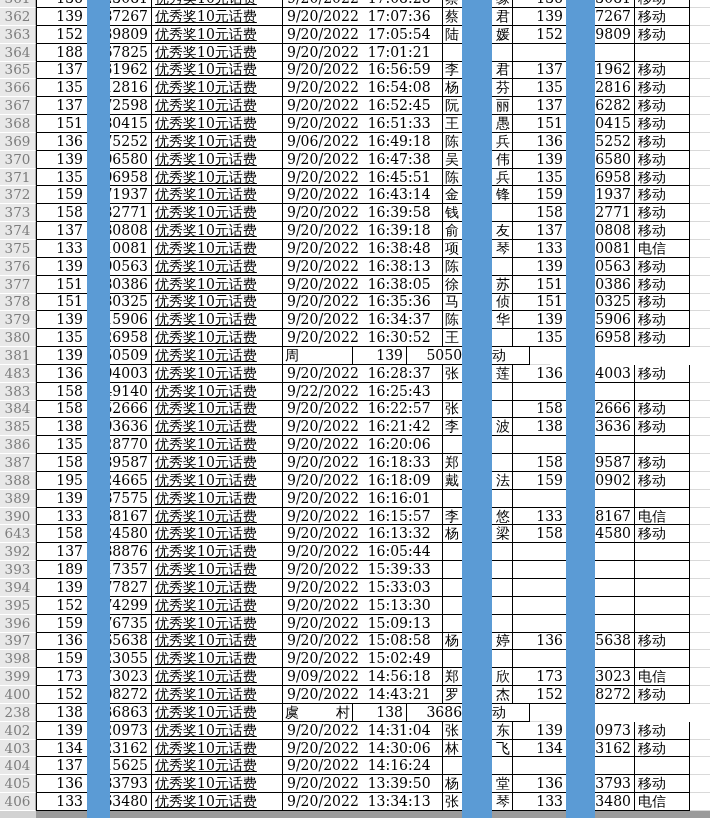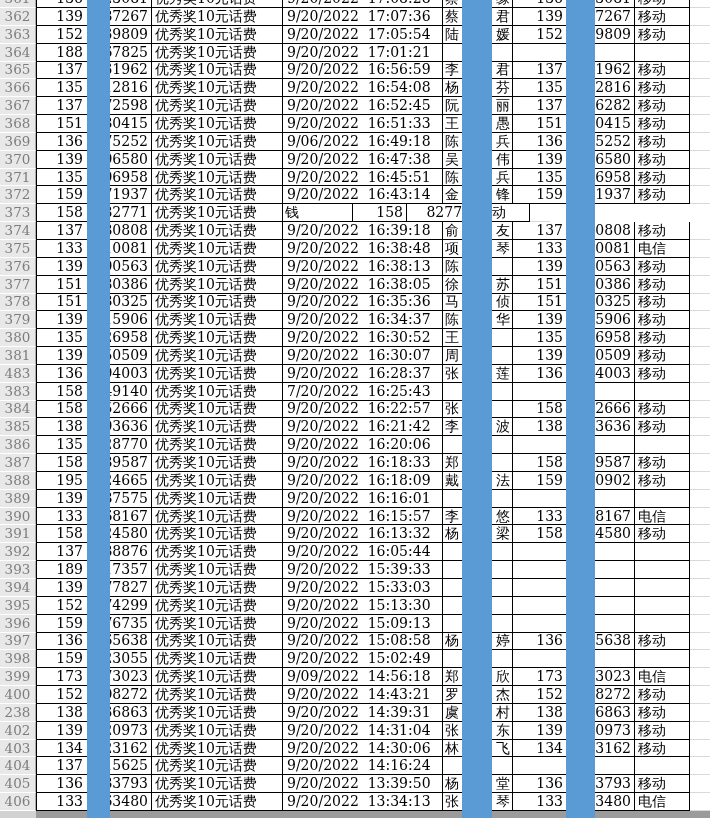--- a/index.html
+++ b/index.html
@@ -24,21 +24,21 @@
     color:#000;
     white-space:pre;
     overflow:hidden;
   }
   .rh{width:36px;background:#e8e8e8;color:#7d7d7d;
       border-right:1px solid #ababab;border-bottom:1px solid #ffffff;
       justify-content:center;font-size:13.5px;}
   .cb{width:52px;border-left:1px solid #000;justify-content:flex-end;padding-right:4px;}
   .cm{width:22px;}
   .cd{width:42px;justify-content:flex-end;padding-right:3px;}
-  .ce{width:131px;padding-left:3px;}
+  .ce{width:131px;padding-left:3px;text-decoration:underline;}
   .cf{width:160px;padding-left:4px;}
   .cg{width:70px;justify-content:space-between;padding:0 2px;}
   .ch{width:54px;justify-content:flex-end;padding-right:3px;}
   .ci{width:68px;justify-content:flex-end;padding-right:3px;}
   .cj{width:55px;padding-left:3px;}
   .ck{width:20px;border-right:none;border-bottom:1px solid #d9d9d9;}
   .bar{position:absolute;top:0;height:818px;z-index:5;}
   #bar1{left:87px;width:23px;}
   #bar2{left:462px;width:30px;}
   #bar3{left:566px;width:29px;}
@@ -242,20 +242,21 @@
     <div class="c ci">71937</div>
     <div class="c cj">移动</div>
     <div class="c ck"></div>
   </div>
       <div class="row">
     <div class="c rh">373</div>
     <div class="c cb">158</div>
     <div class="c cm"></div>
     <div class="c cd">82771</div>
     <div class="c ce">优秀奖10元话费</div>
+    <div class="c cf">9/20/2022  16:39:58</div>
     <div class="c cg">
       <span class="n1">钱</span>
       <span class="n2"></span>
     </div>
     <div class="c ch">158</div>
     <div class="c ci">82771</div>
     <div class="c cj">移动</div>
     <div class="c ck"></div>
   </div>
       <div class="row">
@@ -369,21 +370,20 @@
     <div class="c ci">26958</div>
     <div class="c cj">移动</div>
     <div class="c ck"></div>
   </div>
       <div class="row">
     <div class="c rh">381</div>
     <div class="c cb">139</div>
     <div class="c cm"></div>
     <div class="c cd">50509</div>
     <div class="c ce">优秀奖10元话费</div>
-    <div class="c cf">9/20/2022  16:30:07</div>
     <div class="c cg">
       <span class="n1">周</span>
       <span class="n2"></span>
     </div>
     <div class="c ch">139</div>
     <div class="c ci">50509</div>
     <div class="c cj">移动</div>
     <div class="c ck"></div>
   </div>
       <div class="row">
@@ -401,21 +401,21 @@
     <div class="c ci">94003</div>
     <div class="c cj">移动</div>
     <div class="c ck"></div>
   </div>
       <div class="row">
     <div class="c rh">383</div>
     <div class="c cb">158</div>
     <div class="c cm"></div>
     <div class="c cd">49140</div>
     <div class="c ce">优秀奖10元话费</div>
-    <div class="c cf">7/20/2022  16:25:43</div>
+    <div class="c cf">9/22/2022  16:25:43</div>
     <div class="c cg">
       <span class="n1"></span>
       <span class="n2"></span>
     </div>
     <div class="c ch"></div>
     <div class="c ci"></div>
     <div class="c cj"></div>
     <div class="c ck"></div>
   </div>
       <div class="row">
@@ -524,21 +524,21 @@
     <div class="c cg">
       <span class="n1">李</span>
       <span class="n2">悠</span>
     </div>
     <div class="c ch">133</div>
     <div class="c ci">68167</div>
     <div class="c cj">电信</div>
     <div class="c ck"></div>
   </div>
       <div class="row">
-    <div class="c rh">391</div>
+    <div class="c rh">643</div>
     <div class="c cb">158</div>
     <div class="c cm"></div>
     <div class="c cd">24580</div>
     <div class="c ce">优秀奖10元话费</div>
     <div class="c cf">9/20/2022  16:13:32</div>
     <div class="c cg">
       <span class="n1">杨</span>
       <span class="n2">梁</span>
     </div>
     <div class="c ch">158</div>
@@ -689,21 +689,20 @@
     <div class="c ci">08272</div>
     <div class="c cj">移动</div>
     <div class="c ck"></div>
   </div>
       <div class="row">
     <div class="c rh">238</div>
     <div class="c cb">138</div>
     <div class="c cm"></div>
     <div class="c cd">36863</div>
     <div class="c ce">优秀奖10元话费</div>
-    <div class="c cf">9/20/2022  14:39:31</div>
     <div class="c cg">
       <span class="n1">虞</span>
       <span class="n2">村</span>
     </div>
     <div class="c ch">138</div>
     <div class="c ci">36863</div>
     <div class="c cj">移动</div>
     <div class="c ck"></div>
   </div>
       <div class="row">

